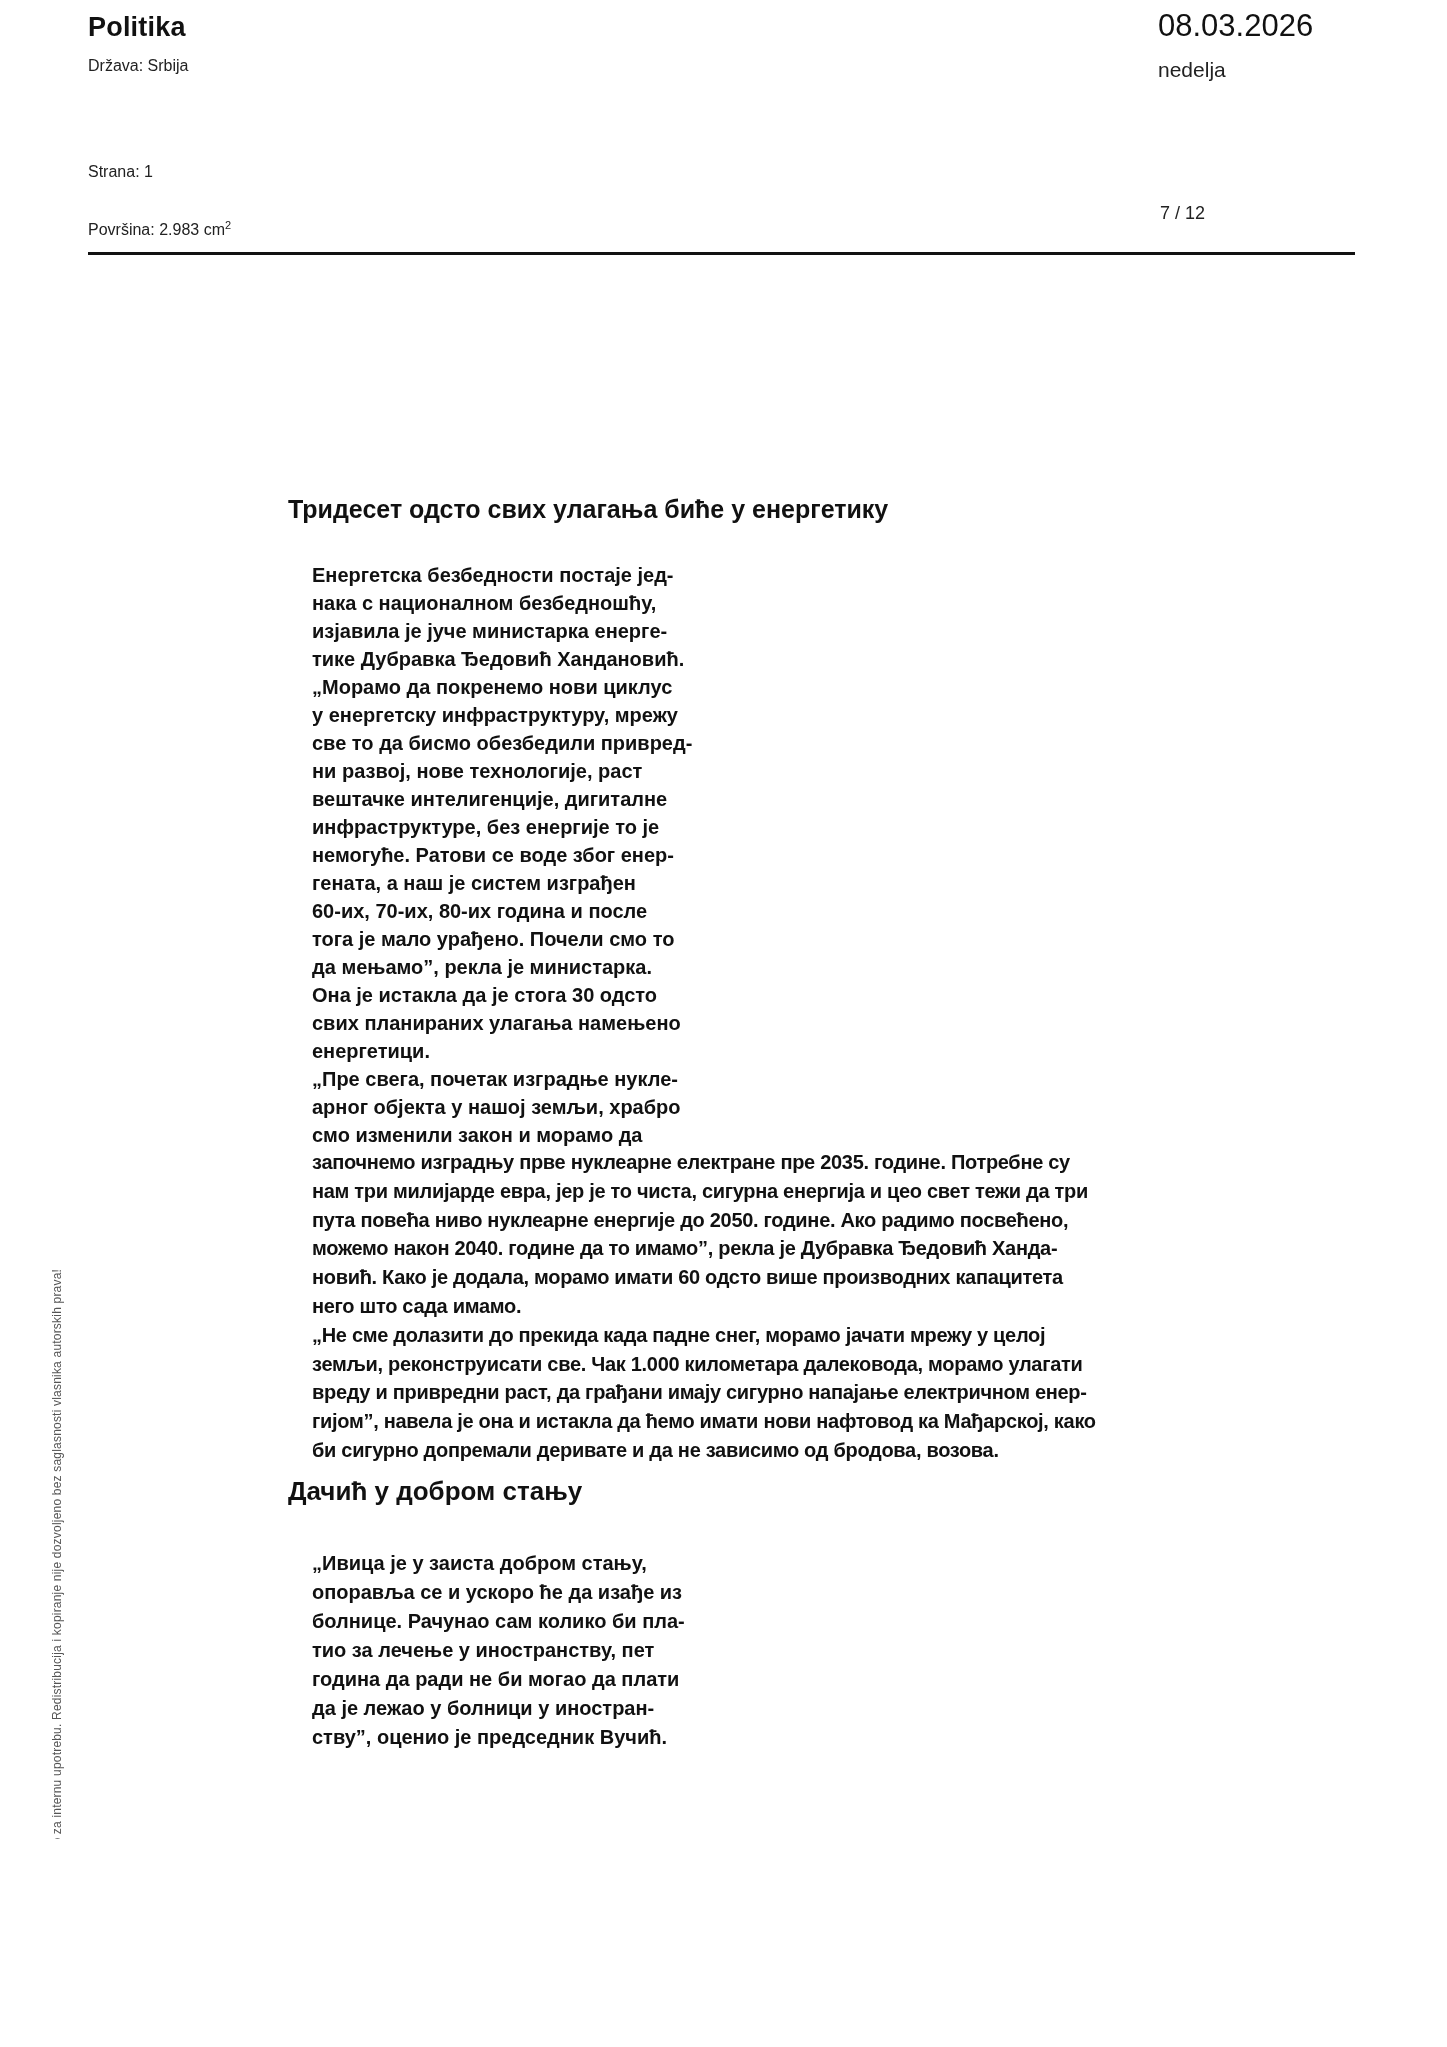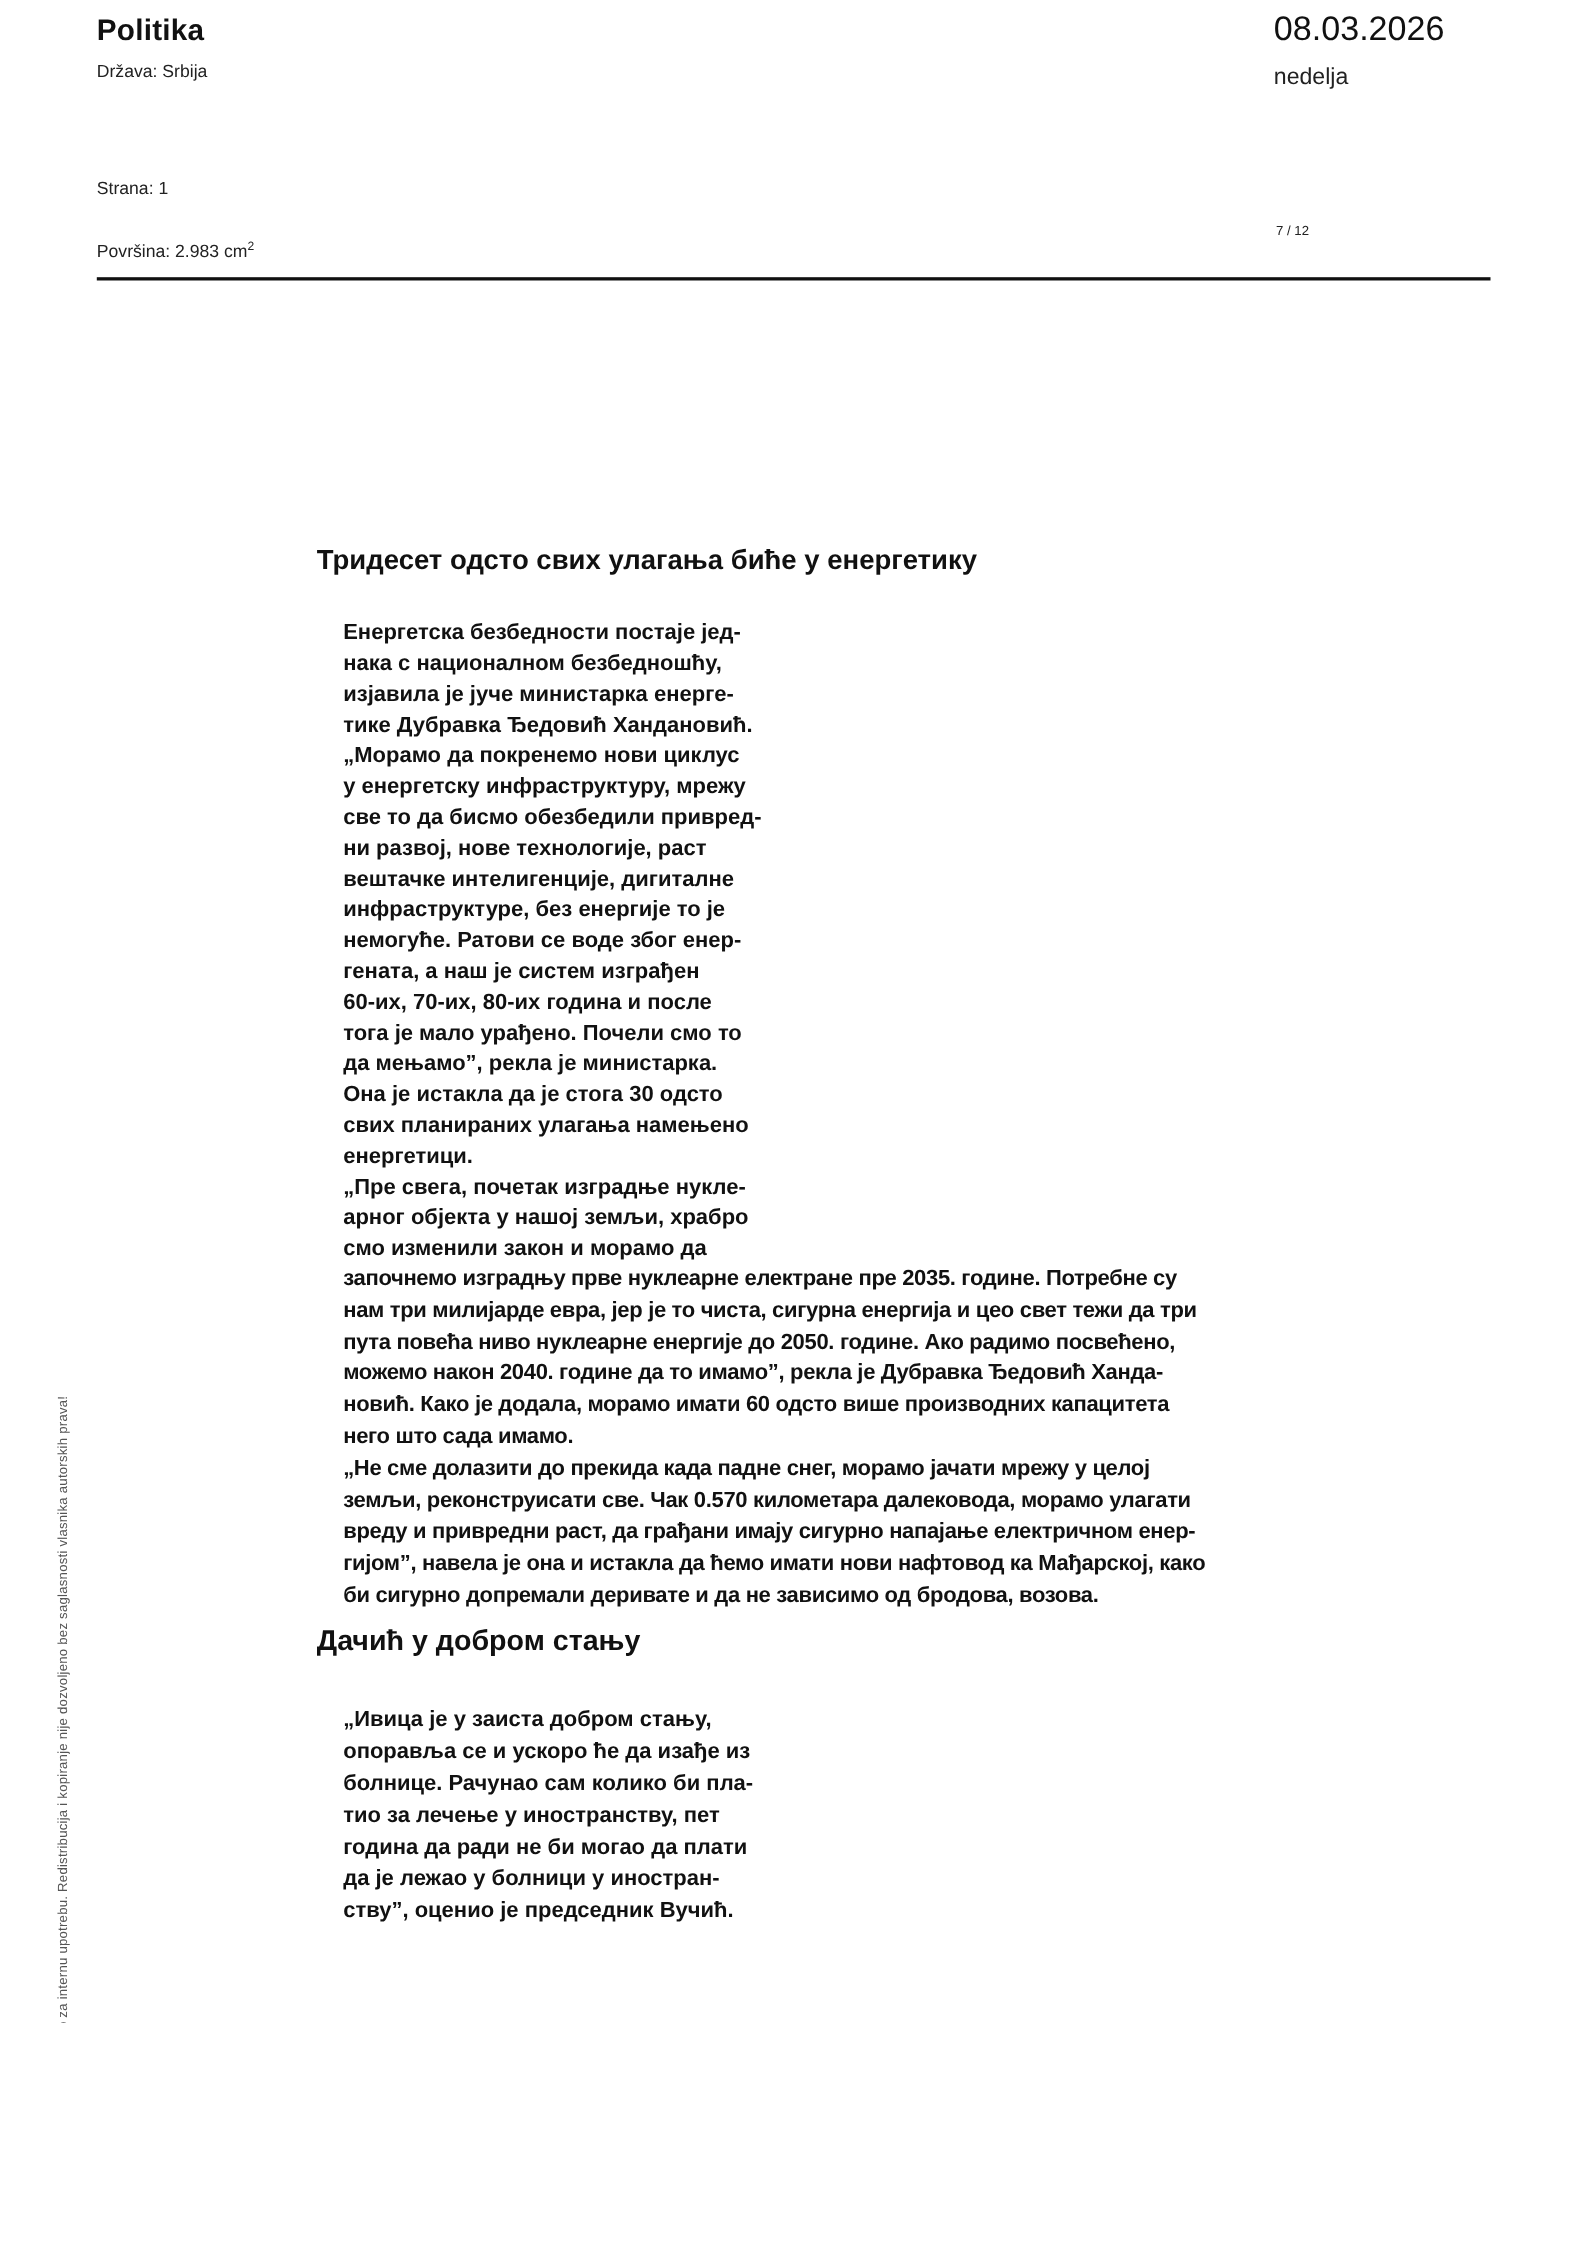--- a/index.html
+++ b/index.html
@@ -32,21 +32,21 @@
   .date {
     position: absolute; left: 1158px; top: 8px;
     font-size: 31px; font-weight: 400; color: #111;
   }
   .weekday {
     position: absolute; left: 1158px; top: 58px;
     font-size: 21px; color: #222;
   }
   .pager {
     position: absolute; left: 1160px; top: 203px;
-    font-size: 12px; color: #222;
+    font-size: 18px; color: #222;
   }
   .rule {
     position: absolute; left: 88px; top: 252px;
     width: 1267px; height: 3px; background: #111;
   }
   .article-title {
     position: absolute; left: 288px; top: 495px; margin: 0;
     font-size: 25px; font-weight: 700; color: #111; white-space: nowrap;
   }
   .para {
@@ -112,21 +112,21 @@
         <div class="text-line">смо изменили закон и морамо да</div>
       </div>
     <div class="para p2">
         <div class="text-line">започнемо изградњу прве нуклеарне електране пре 2035. године. Потребне су</div>
         <div class="text-line">нам три милијарде евра, јер је то чиста, сигурна енергија и цео свет тежи да три</div>
         <div class="text-line">пута повећа ниво нуклеарне енергије до 2050. године. Ако радимо посвећено,</div>
         <div class="text-line">можемо након 2040. године да то имамо”, рекла је Дубравка Ђедовић Ханда-</div>
         <div class="text-line">новић. Како је додала, морамо имати 60 одсто више производних капацитета</div>
         <div class="text-line">него што сада имамо.</div>
         <div class="text-line">„Не сме долазити до прекида када падне снег, морамо јачати мрежу у целој</div>
-        <div class="text-line">земљи, реконструисати све. Чак 0.570 километара далековода, морамо улагати</div>
+        <div class="text-line">земљи, реконструисати све. Чак 1.000 километара далековода, морамо улагати</div>
         <div class="text-line">вреду и привредни раст, да грађани имају сигурно напајање електричном енер-</div>
         <div class="text-line">гијом”, навела је она и истакла да ћемо имати нови нафтовод ка Мађарској, како</div>
         <div class="text-line">би сигурно допремали деривате и да не зависимо од бродова, возова.</div>
       </div>
     <h2 class="article-subheading">Дачић у добром стању</h2>
     <div class="para p3">
         <div class="text-line">„Ивица је у заиста добром стању,</div>
         <div class="text-line">опоравља се и ускоро ће да изађе из</div>
         <div class="text-line">болнице. Рачунао сам колико би пла-</div>
         <div class="text-line">тио за лечење у иностранству, пет</div>

